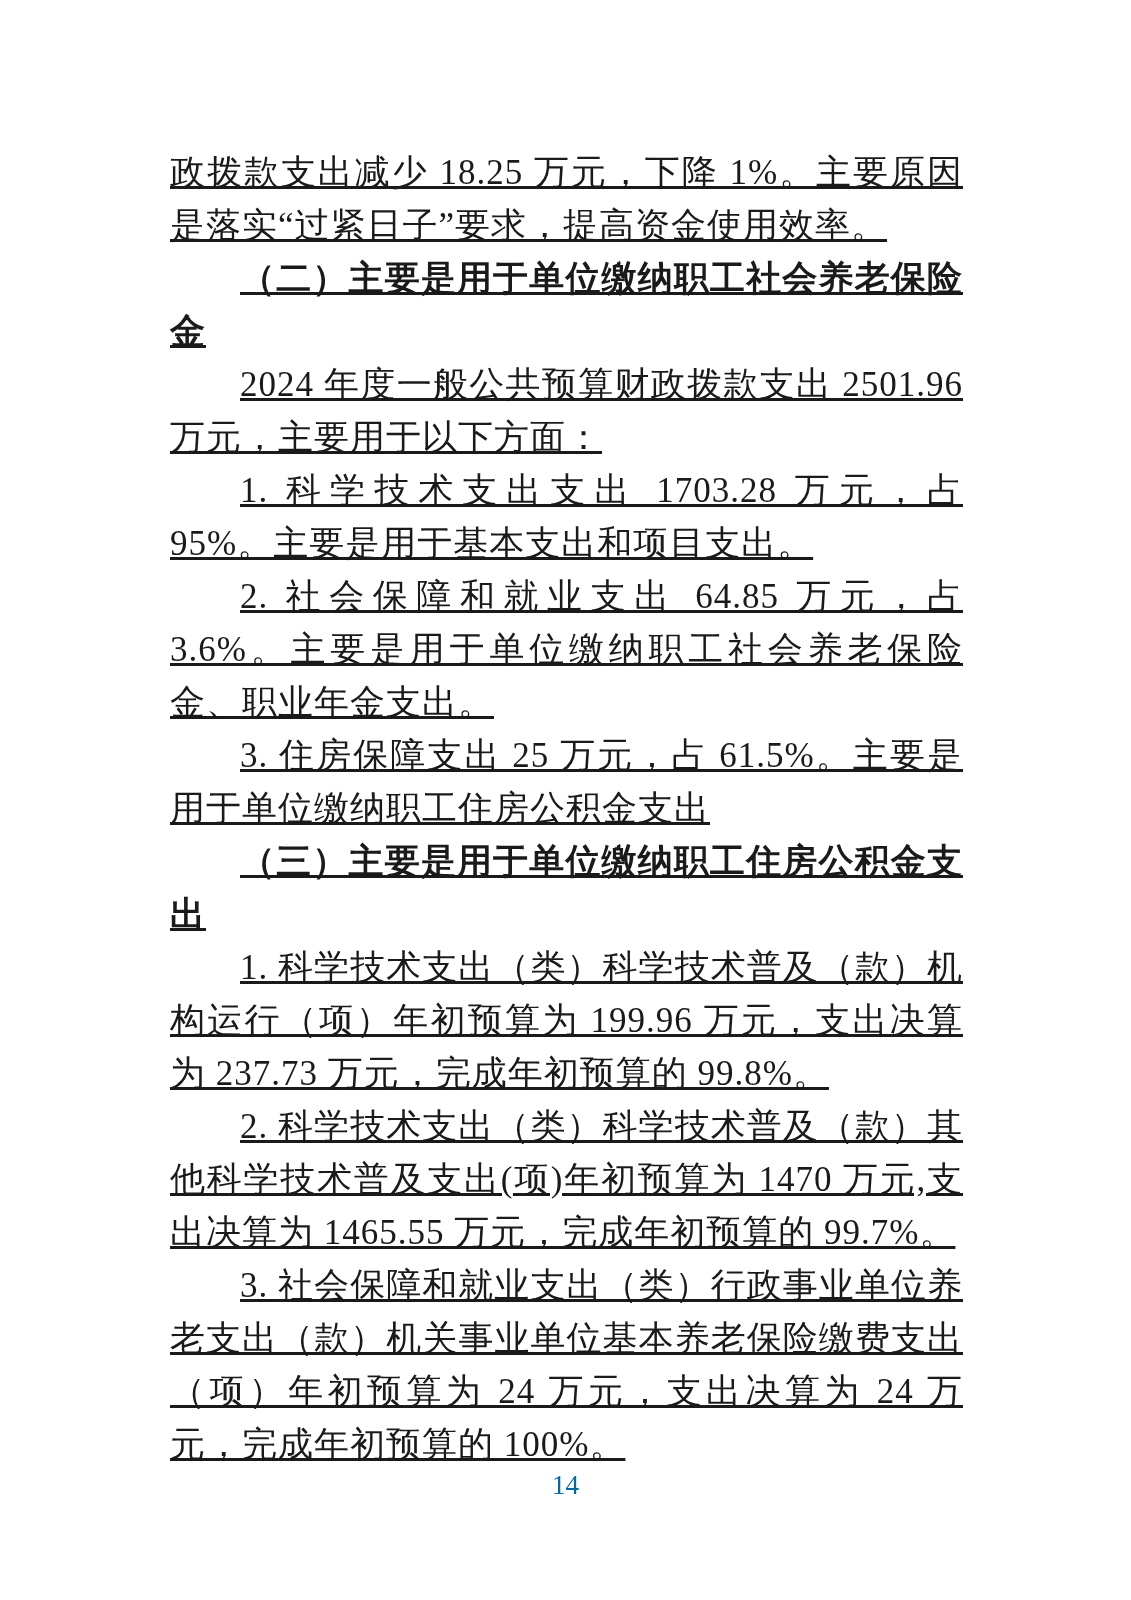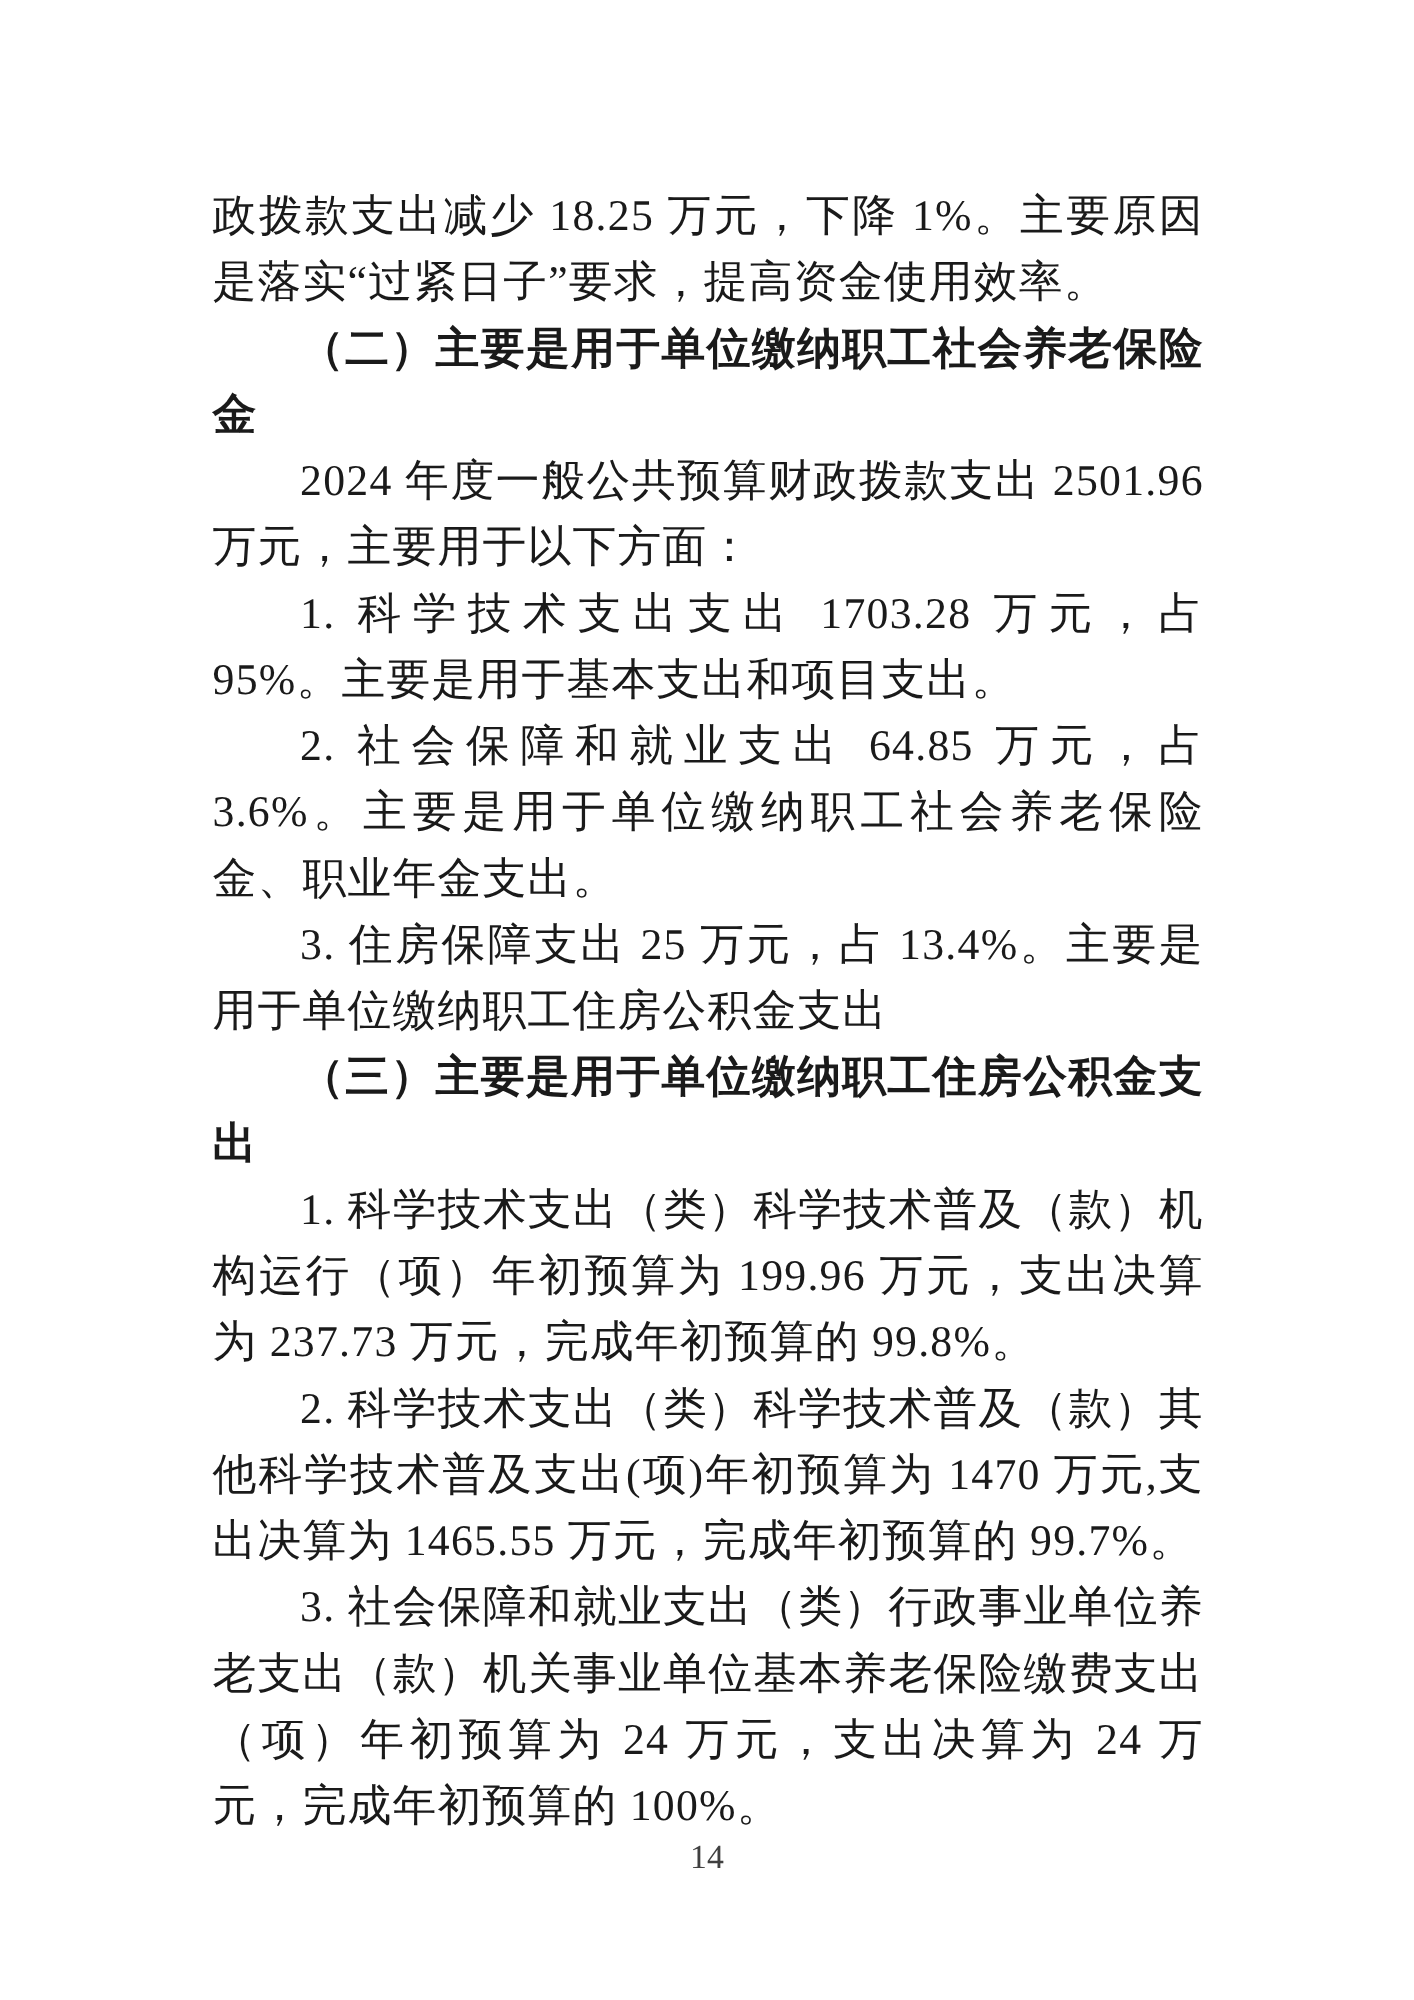--- a/index.html
+++ b/index.html
@@ -23,48 +23,49 @@
     width: 793px;
     font-size: 35px;
     line-height: 53px;
     text-align: justify;
     letter-spacing: 1px;
   }
   .content p {
     margin: 0;
     padding: 0;
     text-indent: 2em;
+    text-decoration: underline;
   }
   .content p.no-indent {
     text-indent: 0;
   }
   .content p.heading {
     font-weight: bold;
   }
   .page-number {
     position: absolute;
     top: 1468px;
     left: 0;
     width: 100%;
     text-align: center;
     font-size: 27px;
     line-height: 34px;
-    color: #404040;
+    color: #0369a1;
   }
 </style>
 </head>
 <body>
 
 <div class="page">
   <div class="content">
     <p class="no-indent">政拨款支出减少 18.25 万元，下降 1%。主要原因是落实“过紧日子”要求，提高资金使用效率。</p>
     <p class="heading">（二）主要是用于单位缴纳职工社会养老保险金</p>
     <p>2024 年度一般公共预算财政拨款支出 2501.96 万元，主要用于以下方面：</p>
     <p>1. 科学技术支出支出 1703.28 万元，占 95%。主要是用于基本支出和项目支出。</p>
     <p>2. 社会保障和就业支出 64.85 万元，占 3.6%。主要是用于单位缴纳职工社会养老保险金、职业年金支出。</p>
-    <p>3. 住房保障支出 25 万元，占 13.4%。主要是用于单位缴纳职工住房公积金支出</p>
+    <p>3. 住房保障支出 25 万元，占 61.5%。主要是用于单位缴纳职工住房公积金支出</p>
     <p class="heading">（三）主要是用于单位缴纳职工住房公积金支出</p>
     <p>1. 科学技术支出（类）科学技术普及（款）机构运行（项）年初预算为 199.96 万元，支出决算为 237.73 万元，完成年初预算的 99.8%。</p>
     <p>2. 科学技术支出（类）科学技术普及（款）其他科学技术普及支出(项)年初预算为 1470 万元,支出决算为 1465.55 万元，完成年初预算的 99.7%。</p>
     <p>3. 社会保障和就业支出（类）行政事业单位养老支出（款）机关事业单位基本养老保险缴费支出（项）年初预算为 24 万元，支出决算为 24 万元，完成年初预算的 100%。</p>
   </div>
   <div class="page-number">14</div>
 </div>
 
 </body></html>

